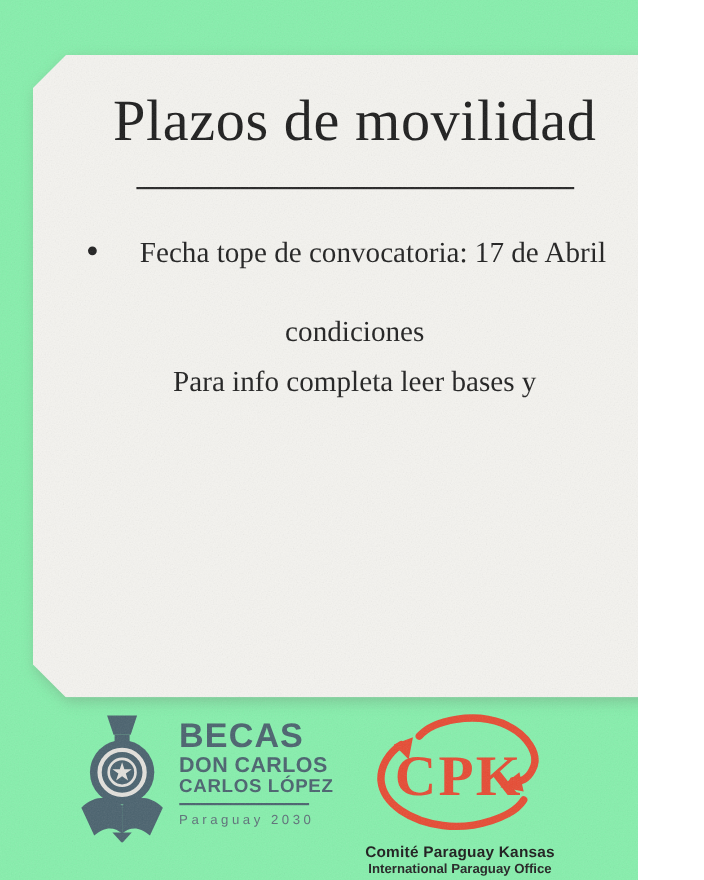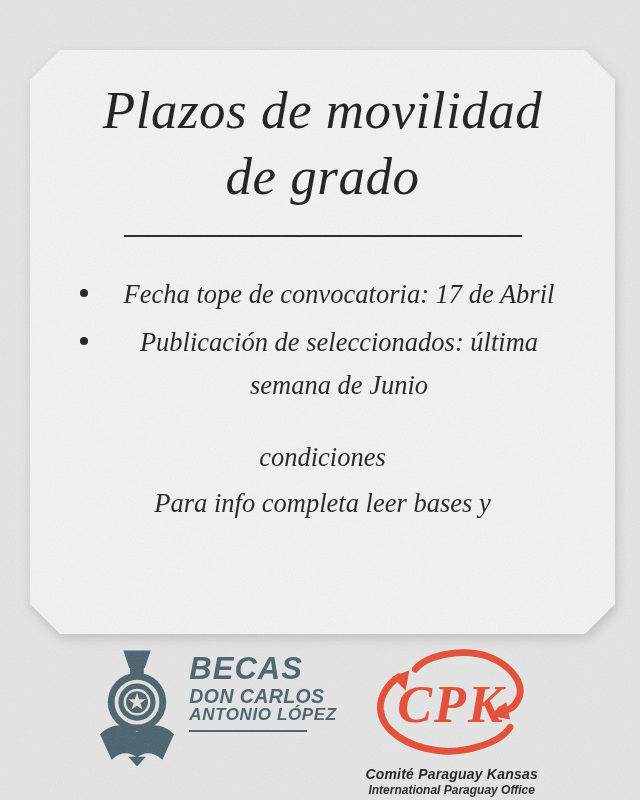--- a/index.html
+++ b/index.html
@@ -1,24 +1,23 @@
 <!DOCTYPE html>
 <html><head>
 <meta charset="utf-8">
 <style>
   * { margin: 0; padding: 0; box-sizing: border-box; }
   html, body { width: 640px; height: 800px; }
   body { font-family: "Liberation Serif", serif; }
 
   .poster {
     position: relative;
-    width: 640px; height: 800px;
-    background: #e5e5e5;
+    width: 580px; height: 800px;
+    background: #86efac;
     overflow: hidden;
-    font-style: italic;
   }
 
   .card-wrap {
     position: absolute; left: 30px; top: 50px;
     width: 585px; height: 584px;
     filter: drop-shadow(2px 4px 6px rgba(95,90,82,.28));
   }
   .card {
     width: 100%; height: 100%;
     background: #f4f3ef;
@@ -119,33 +118,28 @@
 </head>
 <body>
 
 <div class="poster">
 
   <div class="card-wrap">
     <div class="card">
 
       <h1 class="title">
         <span>Plazos de movilidad</span>
-        <span>de grado</span>
       </h1>
 
       <div class="divider"></div>
 
       <ul class="bullets">
         <li>
           <span class="dot"></span>
           <span>Fecha tope de convocatoria: 17 de Abril</span>
-        </li>
-        <li>
-          <span class="dot"></span>
-          <span>Publicación de seleccionados: última semana de Junio</span>
         </li>
       </ul>
 
       <p class="note">
         <span>condiciones</span>
         <span>Para info completa leer bases y</span>
       </p>
 
     </div>
   </div>
@@ -162,22 +156,23 @@
           <path d="M40 86 C50 76, 66 76, 78 88 L66 114 C56 105, 47 106, 40 112 Z"></path>
           <path d="M31 111 L40 121 L49 111 Z"></path>
         </g>
         <circle cx="40" cy="55" r="21" fill="none" stroke="#e3e1dc" stroke-width="4"></circle>
         <circle cx="40" cy="55" r="12.5" fill="none" stroke="#e3e1dc" stroke-width="2.5"></circle>
         <path fill="#e3e1dc" transform="translate(40,55)" d="M0,-9.5 L2.15,-2.95 L9.03,-2.94 L3.48,1.13 L5.59,7.69 L0,3.66 L-5.59,7.69 L-3.48,1.13 L-9.03,-2.94 L-2.15,-2.95 Z"></path>
       </svg>
       <div class="becas-text">
         <div class="becas-name">BECAS</div>
         <div class="becas-l1">DON CARLOS</div>
-        <div class="becas-l2">ANTONIO LÓPEZ</div>
+        <div class="becas-l2">CARLOS LÓPEZ</div>
         <div class="becas-rule"></div>
+        <div class="becas-t2">Paraguay 2030</div>
       </div>
     </div>
 
     <div class="cpk">
       <svg width="180" height="120" viewBox="0 0 180 124">
         <g fill="none" stroke="#e64b33" stroke-width="7" stroke-linecap="round">
           <path d="M 52 26 C 66 10, 104 4, 130 14 C 154 24, 166 44, 158 58 C 154 66, 147 70, 140 68"></path>
           <path d="M 150 86 C 140 102, 104 114, 74 110 C 44 106, 18 90, 16 68 C 15 54, 24 41, 35 34"></path>
         </g>
         <g fill="#e64b33">

